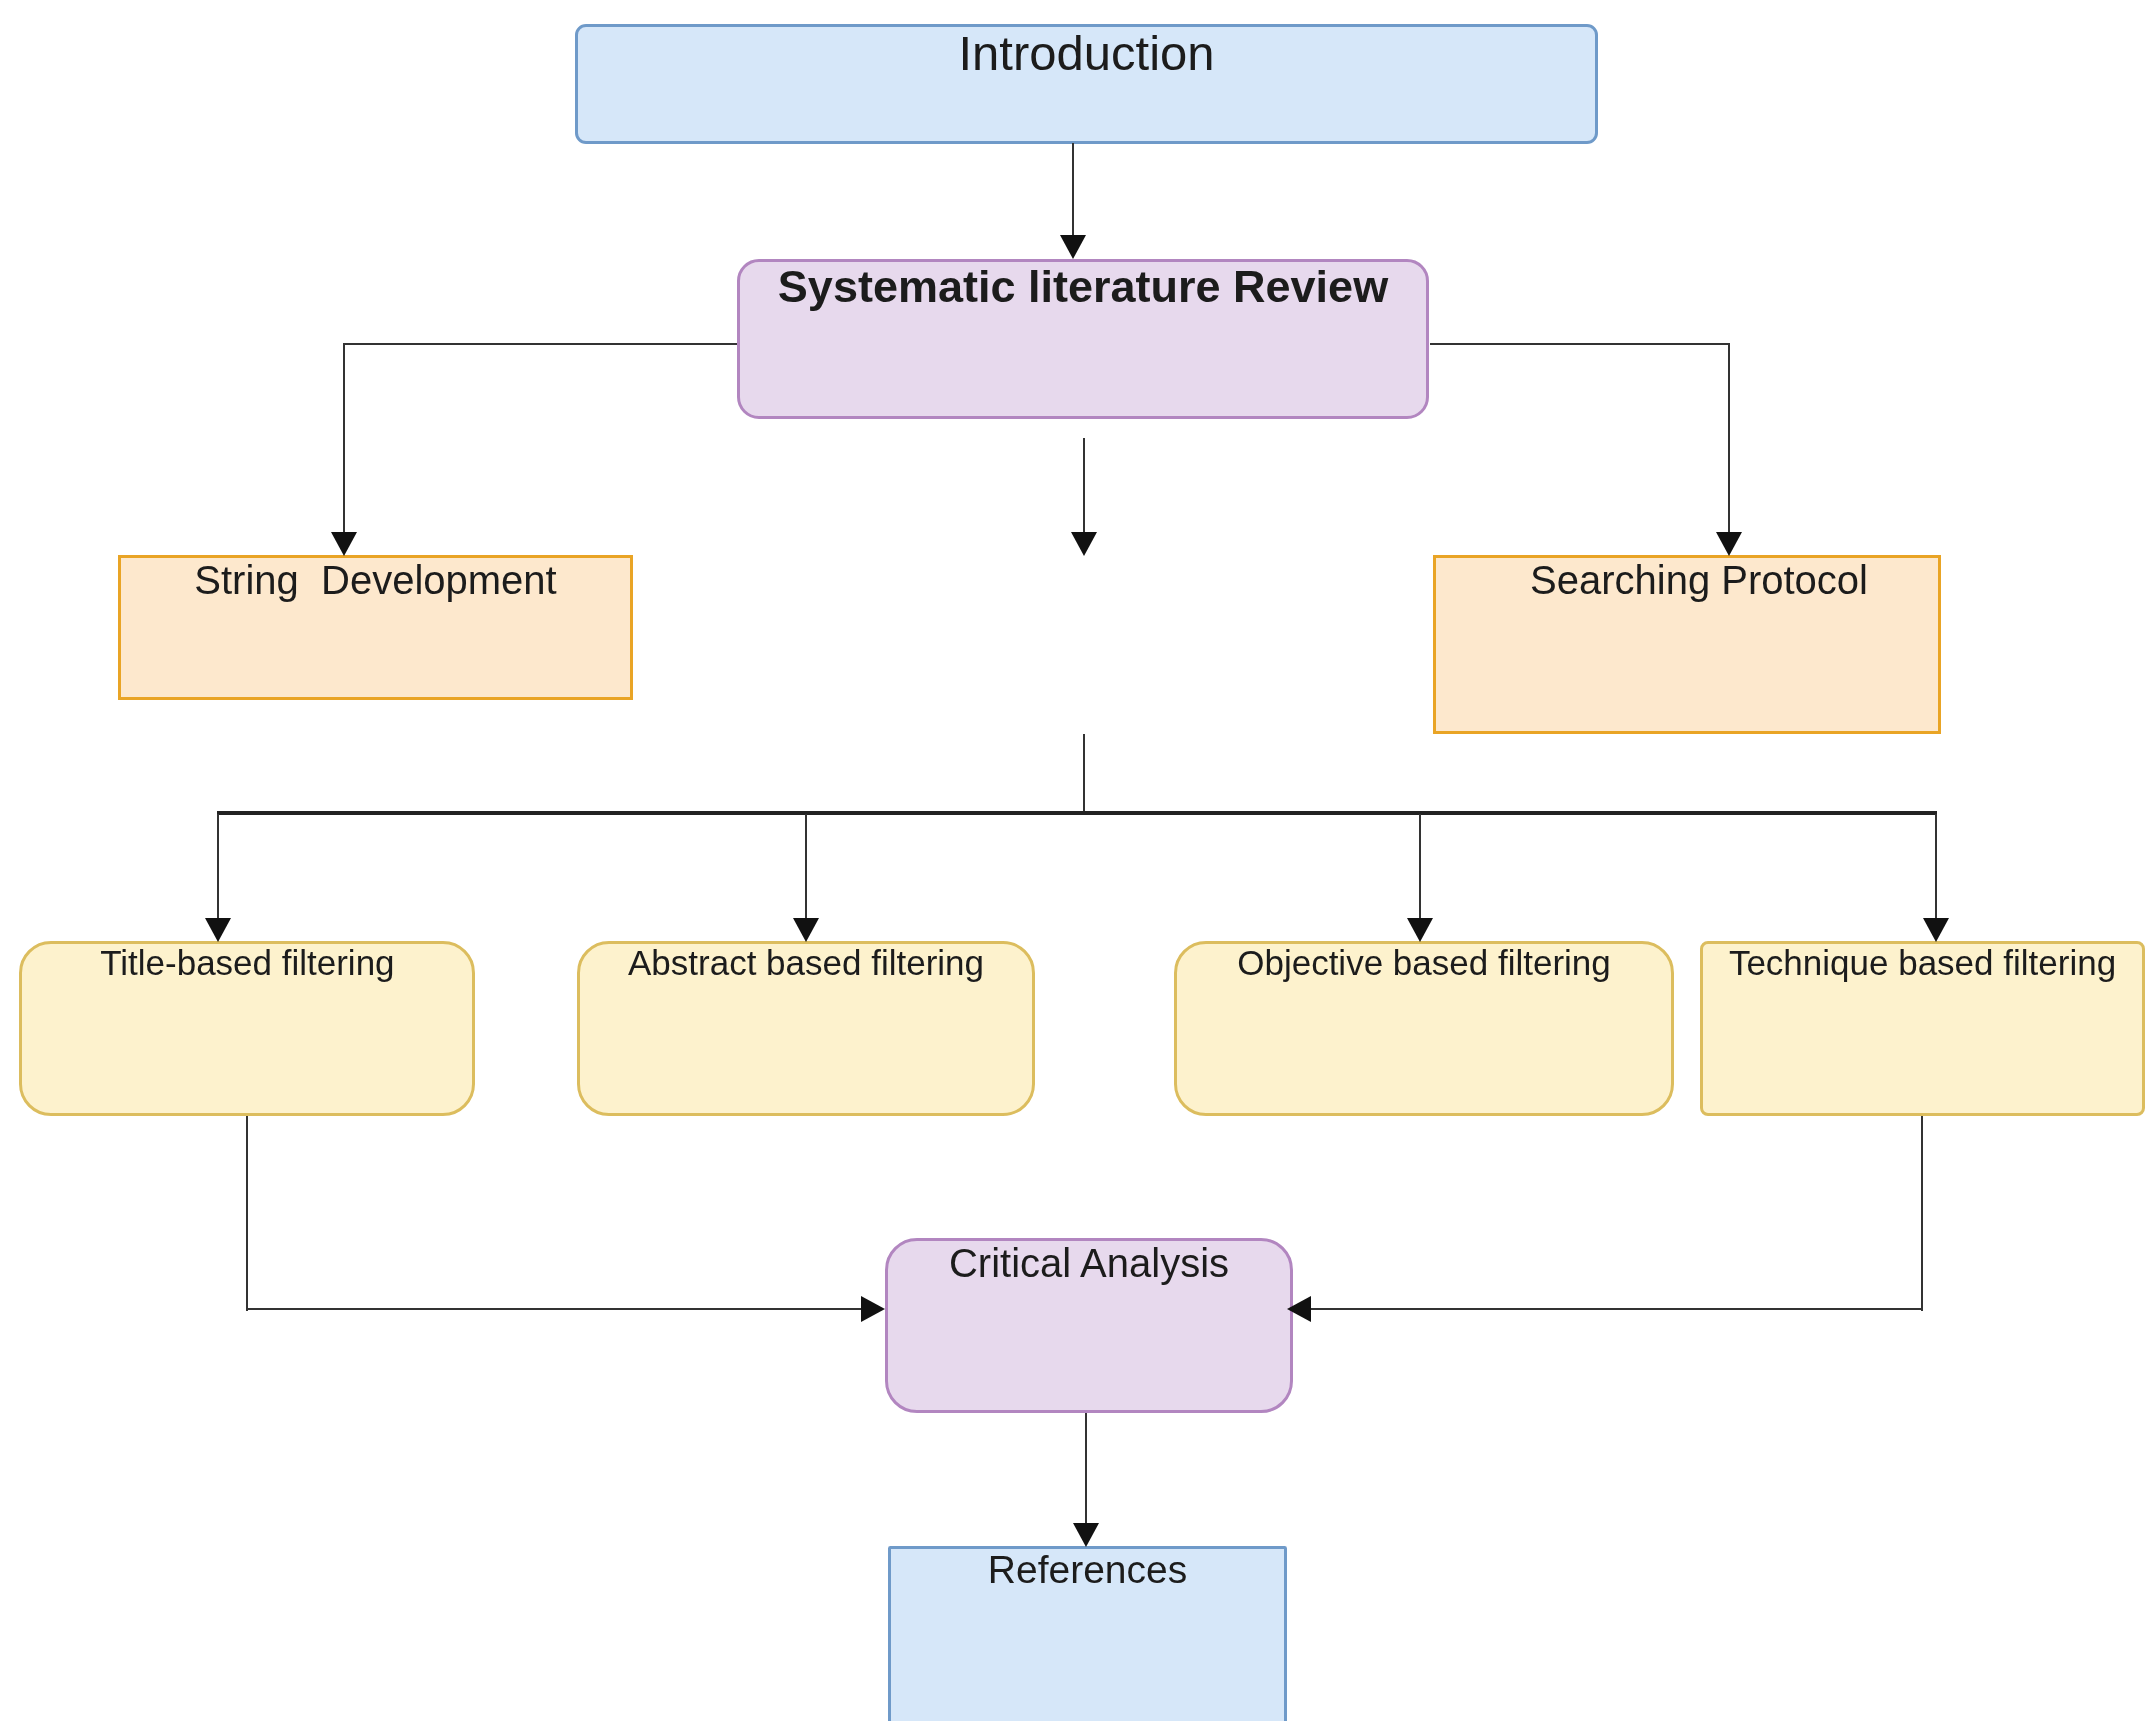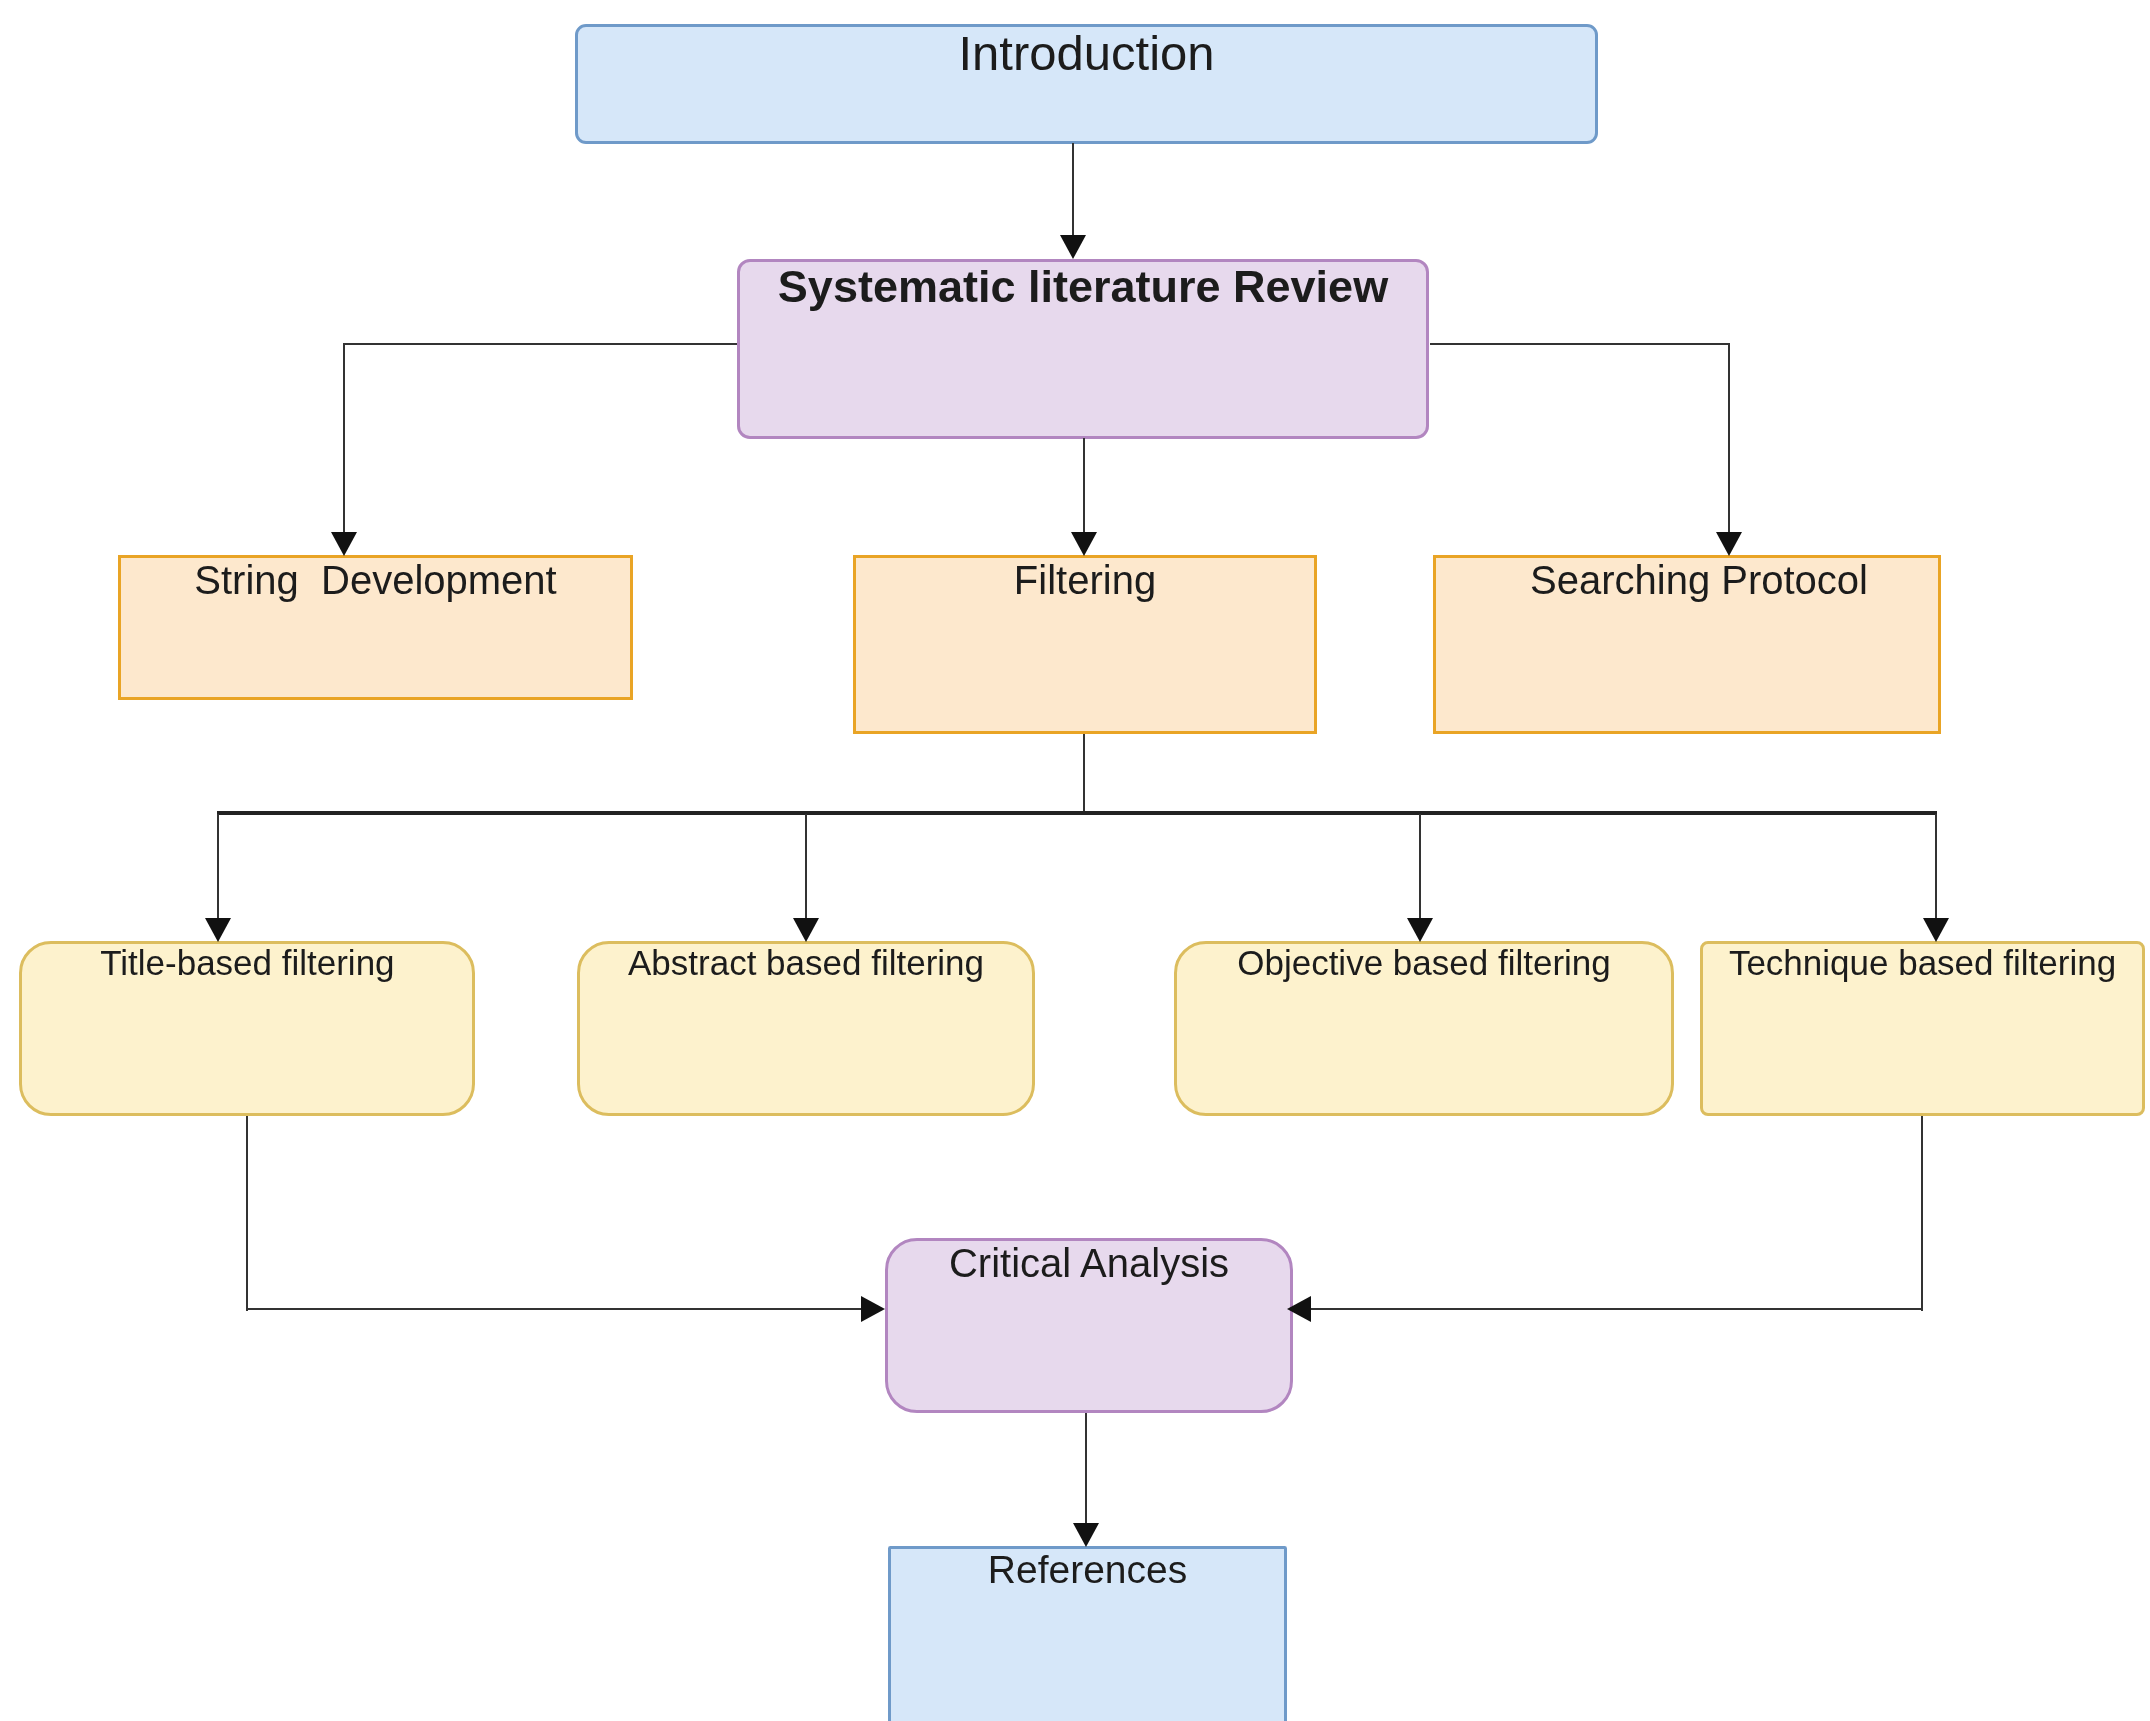--- a/index.html
+++ b/index.html
@@ -22,21 +22,21 @@
     color:#1c1c1c;
     white-space:pre;
     line-height:1.1;
   }
   .node.blue   {background:var(--blue-fill,#d6e7f9);   border:3px solid var(--blue-border,#6f9ac9);}
   .node.purple {background:var(--purple-fill,#e7d9ed); border:3px solid var(--purple-border,#b286c0);}
   .node.orange {background:var(--orange-fill,#fde8cd); border:3.6px solid var(--orange-border,#e9a425);}
   .node.yellow {background:var(--yellow-fill,#fdf2cd); border:3px solid var(--yellow-border,#dcbd5e);}
 
   .n-intro     {left:575px;  top:24px;   width:1023px; height:120px; border-radius:11px; font-size:49px;}
-  .n-slr       {left:737px; top:259px;  width:692px; height:180px; border-radius:13px; font-size:45px; font-weight:bold;}
+  .n-slr       {left:737px; top:259px;  width:692px; height:160px; border-radius:22px; font-size:45px; font-weight:bold;}
   .n-string    {left:118px;  top:555px;  width:515px;  height:145px; border-radius:0;    font-size:40px;}
   .n-filtering {left:853px; top:555px;  width:464px;  height:179px; border-radius:0;    font-size:40px;}
   .n-searching {left:1433px; top:555px;  width:508px;  height:179px; border-radius:0;    font-size:40px;padding-left:24px;}
   .n-title     {left:19.4px;   top:941px; width:456px;  height:175px; border-radius:32px; font-size:35px;}
   .n-abstract  {left:577px;  top:941px; width:458px;  height:175px; border-radius:32px; font-size:35px;}
   .n-objective {left:1174px; top:941px; width:500px;  height:175px; border-radius:32px; font-size:35px;}
   .n-technique {left:1700px; top:941px; width:445px;  height:175px; border-radius:8px; font-size:35px;}
   .n-critical  {left:885px; top:1238px; width:408px;  height:175px; border-radius:32px; font-size:40px;}
   .n-references{left:888px; top:1546px; width:399px;  height:184px; border-radius:2.4px;  font-size:39px;}
 
@@ -58,23 +58,20 @@
   </div>
 
   <div class="node purple n-slr" style="color: rgb(28, 28, 28);">
     <span>Systematic literature Review</span>
   </div>
 
   <div class="node orange n-string" style="color: rgb(28, 28, 28);">
     <span>String  Development</span>
   </div>
 
-  <div class="node orange n-filtering" style="color: rgb(28, 28, 28);">
-    <span>Filtering</span>
-  </div>
 
   <div class="node orange n-searching" style="color: rgb(28, 28, 28);">
     <span>Searching Protocol</span>
   </div>
 
   <div class="node yellow n-title" style="color: rgb(28, 28, 28);">
     <span>Title-based filtering</span>
   </div>
 
   <div class="node yellow n-abstract" style="color: rgb(28, 28, 28);">

